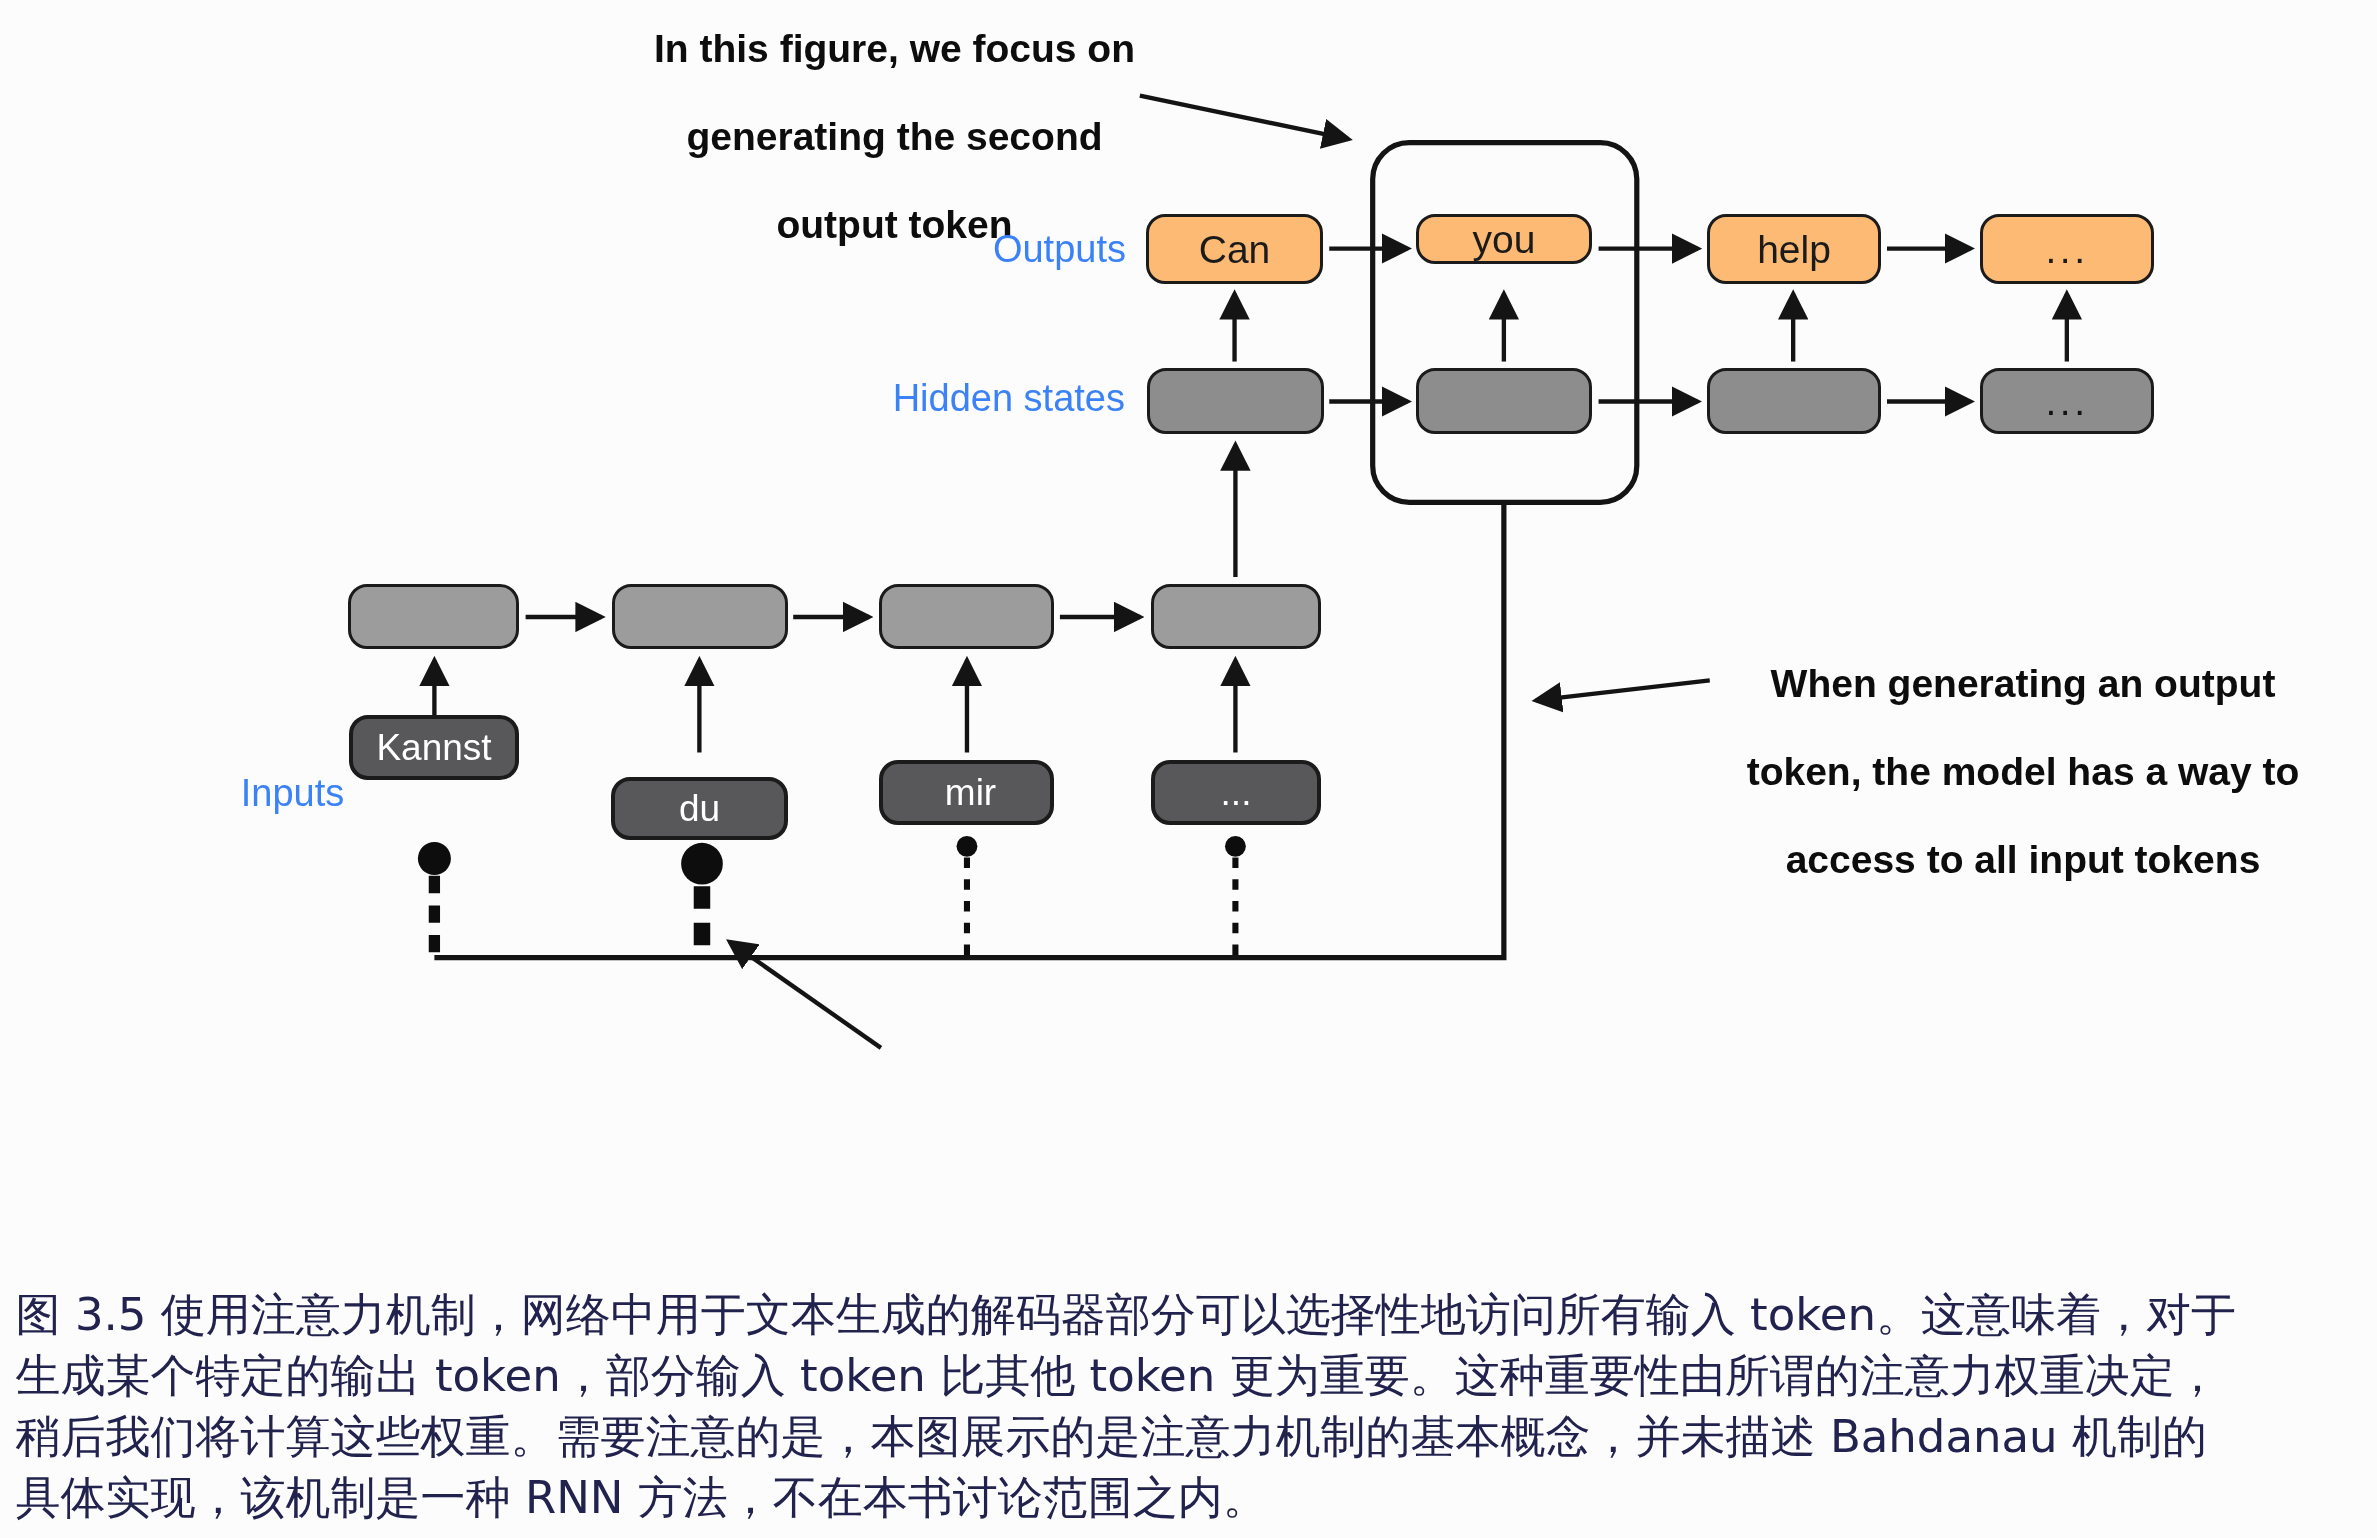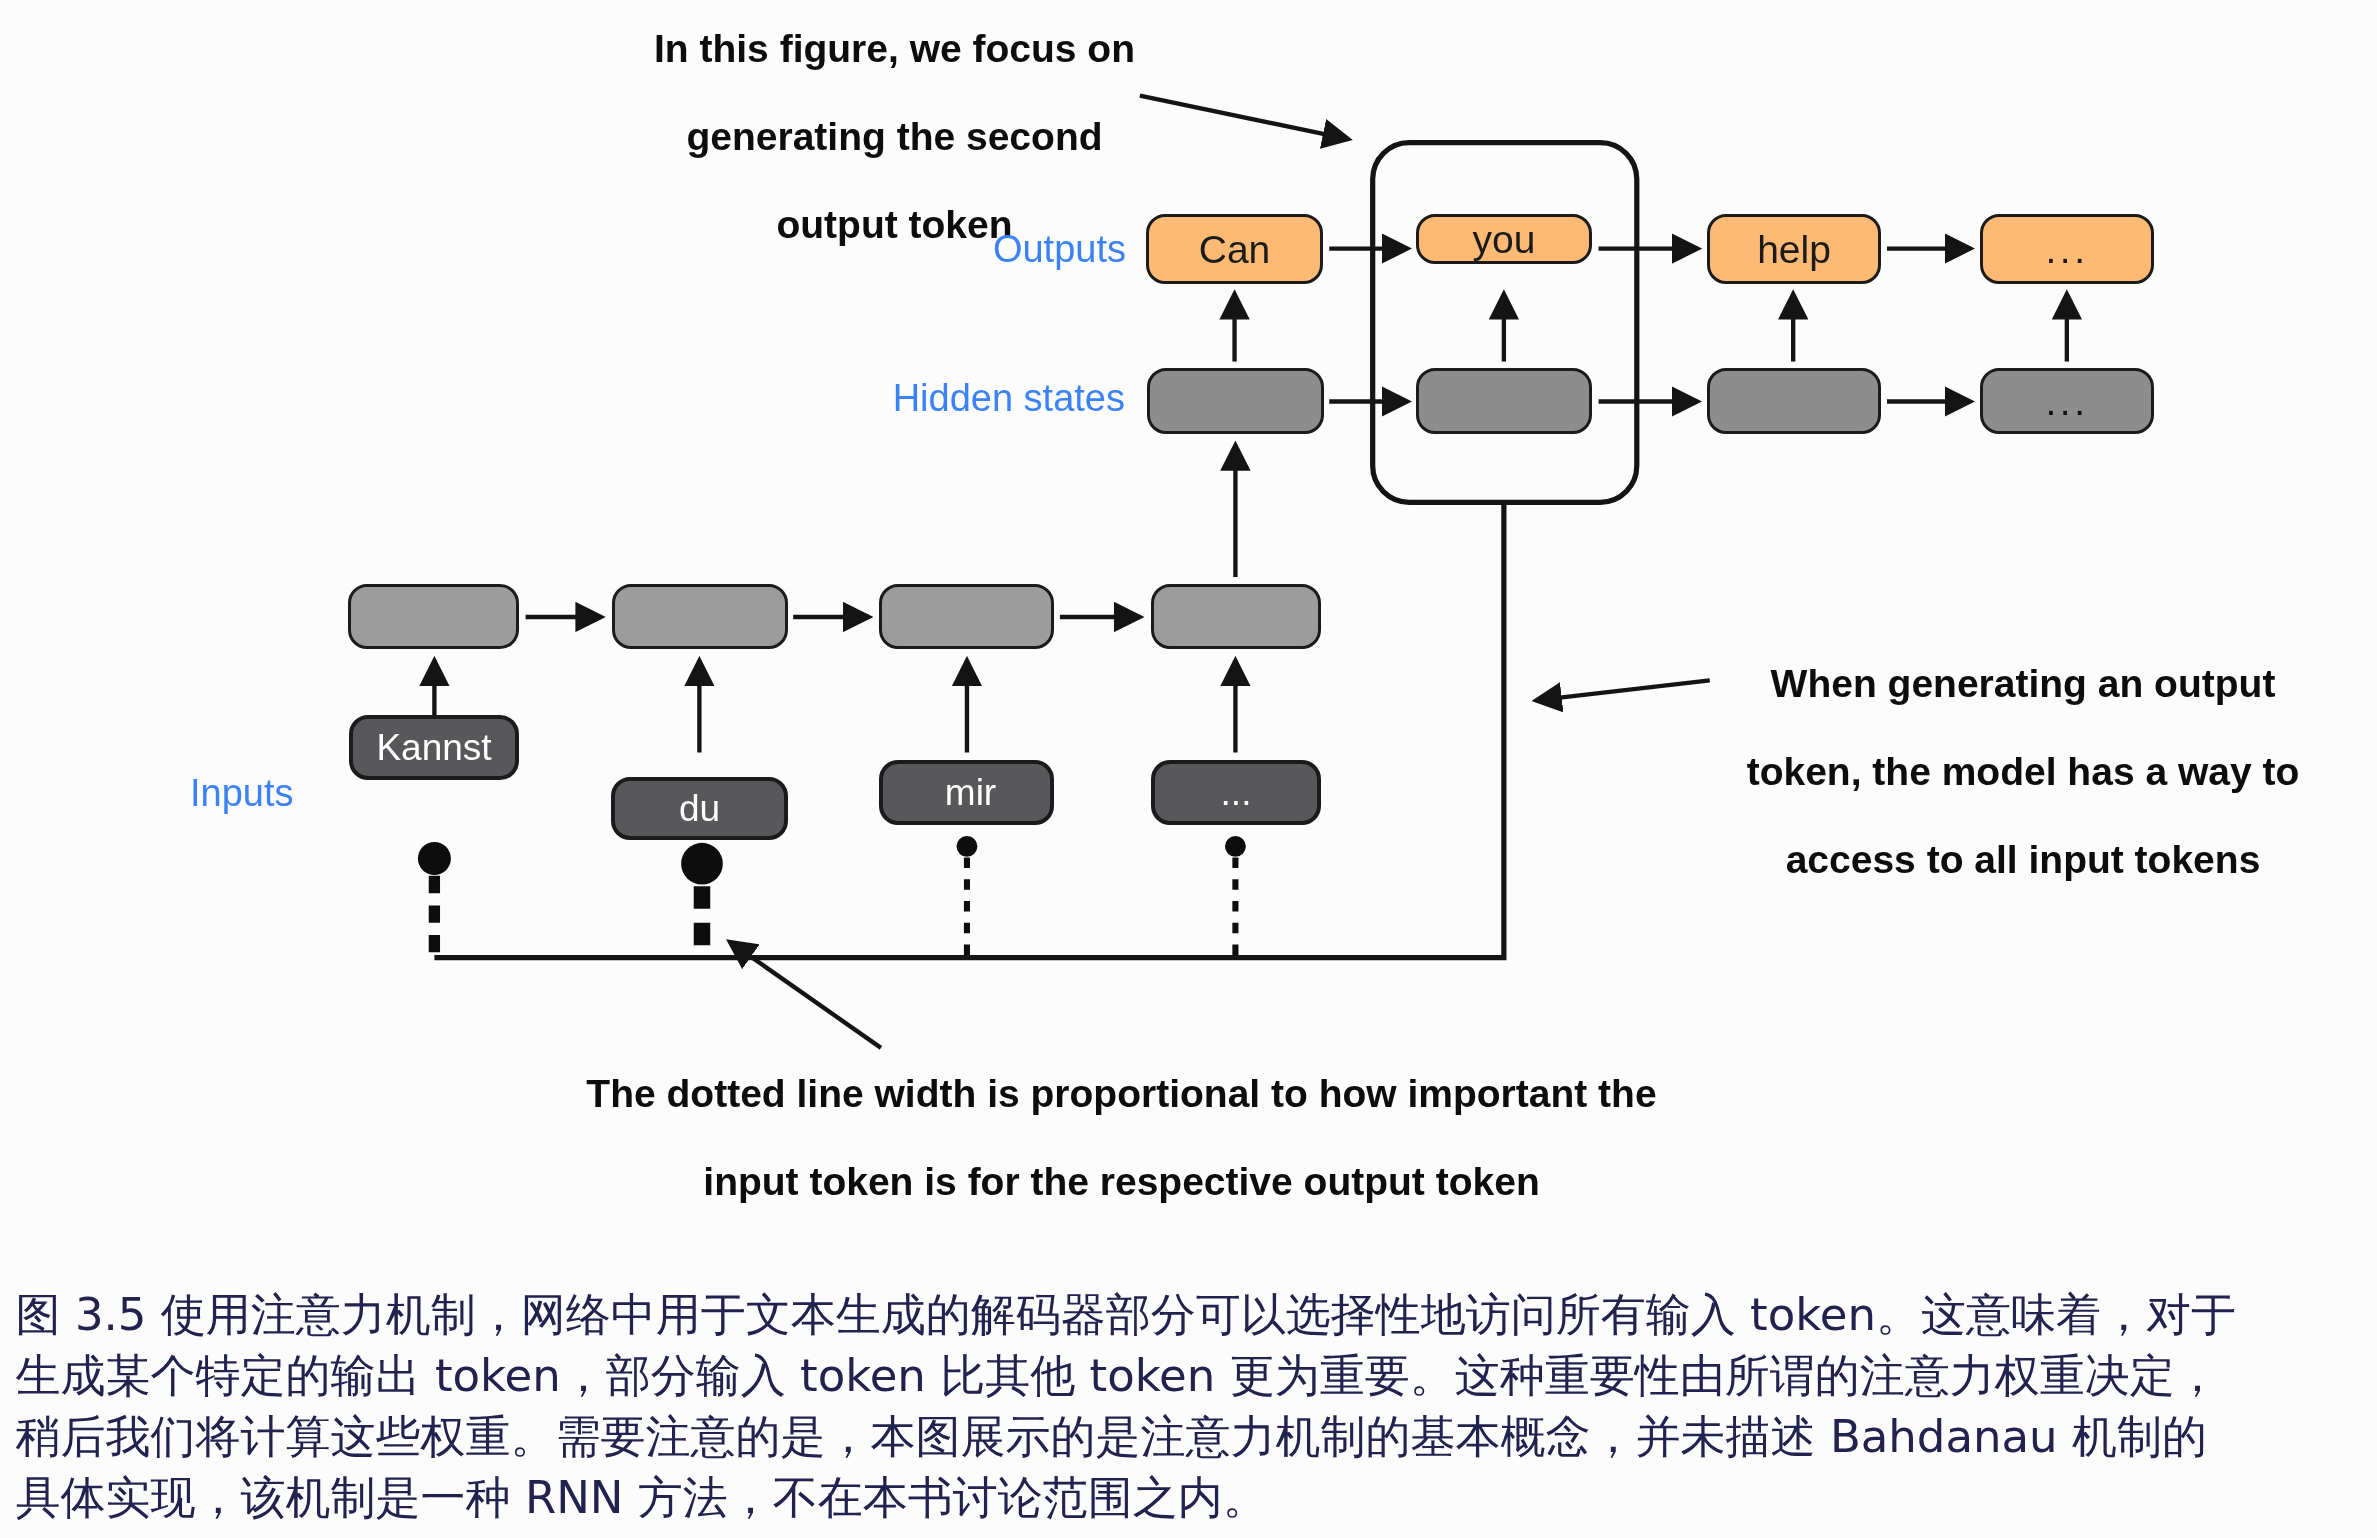--- a/index.html
+++ b/index.html
@@ -118,26 +118,24 @@
   </svg>
 
   <div class="annotation" style="left:547px;top:5.2px;width:695px;">In this figure, we focus on
 generating the second
 output token</div>
 
   <div class="annotation" style="left:1693px;top:640px;width:660px;">When generating an output
 token, the model has a way to
 access to all input tokens</div>
 
-  <div class="annotation" style="left:513px;top:1050px;width:1217px;">The dotted line width is proportional to how important the
-input token is for the respective output token</div>
 
   <div class="row-label" style="left:865px;top:228px;width:261px;text-align:right;">Outputs</div>
   <div class="row-label" style="left:777px;top:377px;width:348px;text-align:right;">Hidden states</div>
-  <div class="row-label" style="left:162px;top:772px;width:261px;text-align:left;margin-left:28px;">Inputs</div>
+  <div class="row-label" style="left:162px;top:772px;width:261px;text-align:center;">Inputs</div>
 
   <div class="box out-box" style="left:1146px;top:214px;width:177px;height:70px;">
     <span>Can</span>
   </div>
   <div class="box out-box" style="left:1416px;top:214px;width:176px;height:50px;">
     <span>you</span>
   </div>
   <div class="box out-box" style="left:1707px;top:214px;width:174px;height:70px;">
     <span>help</span>
   </div>

